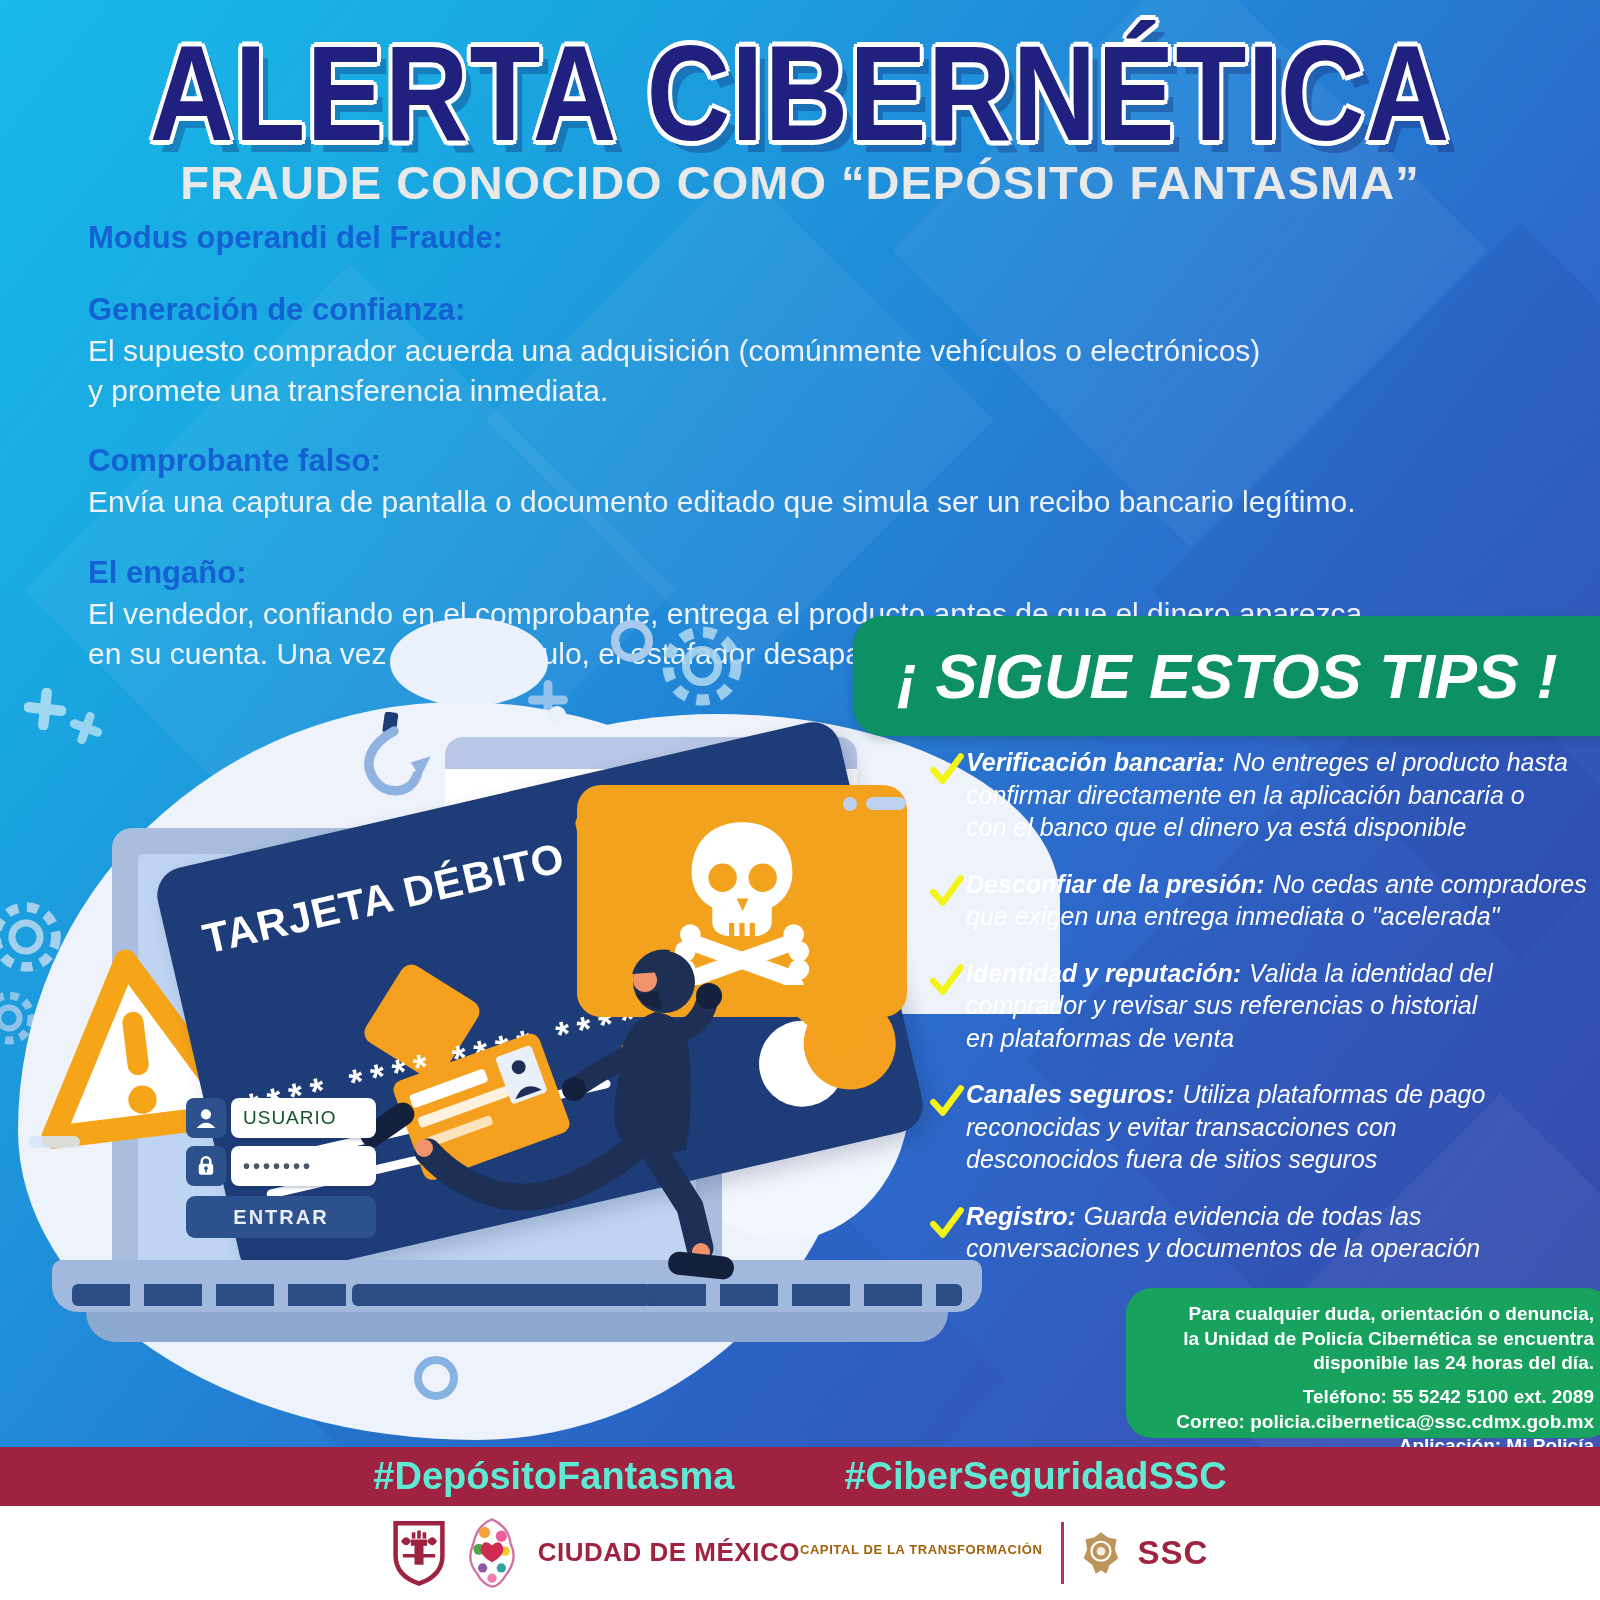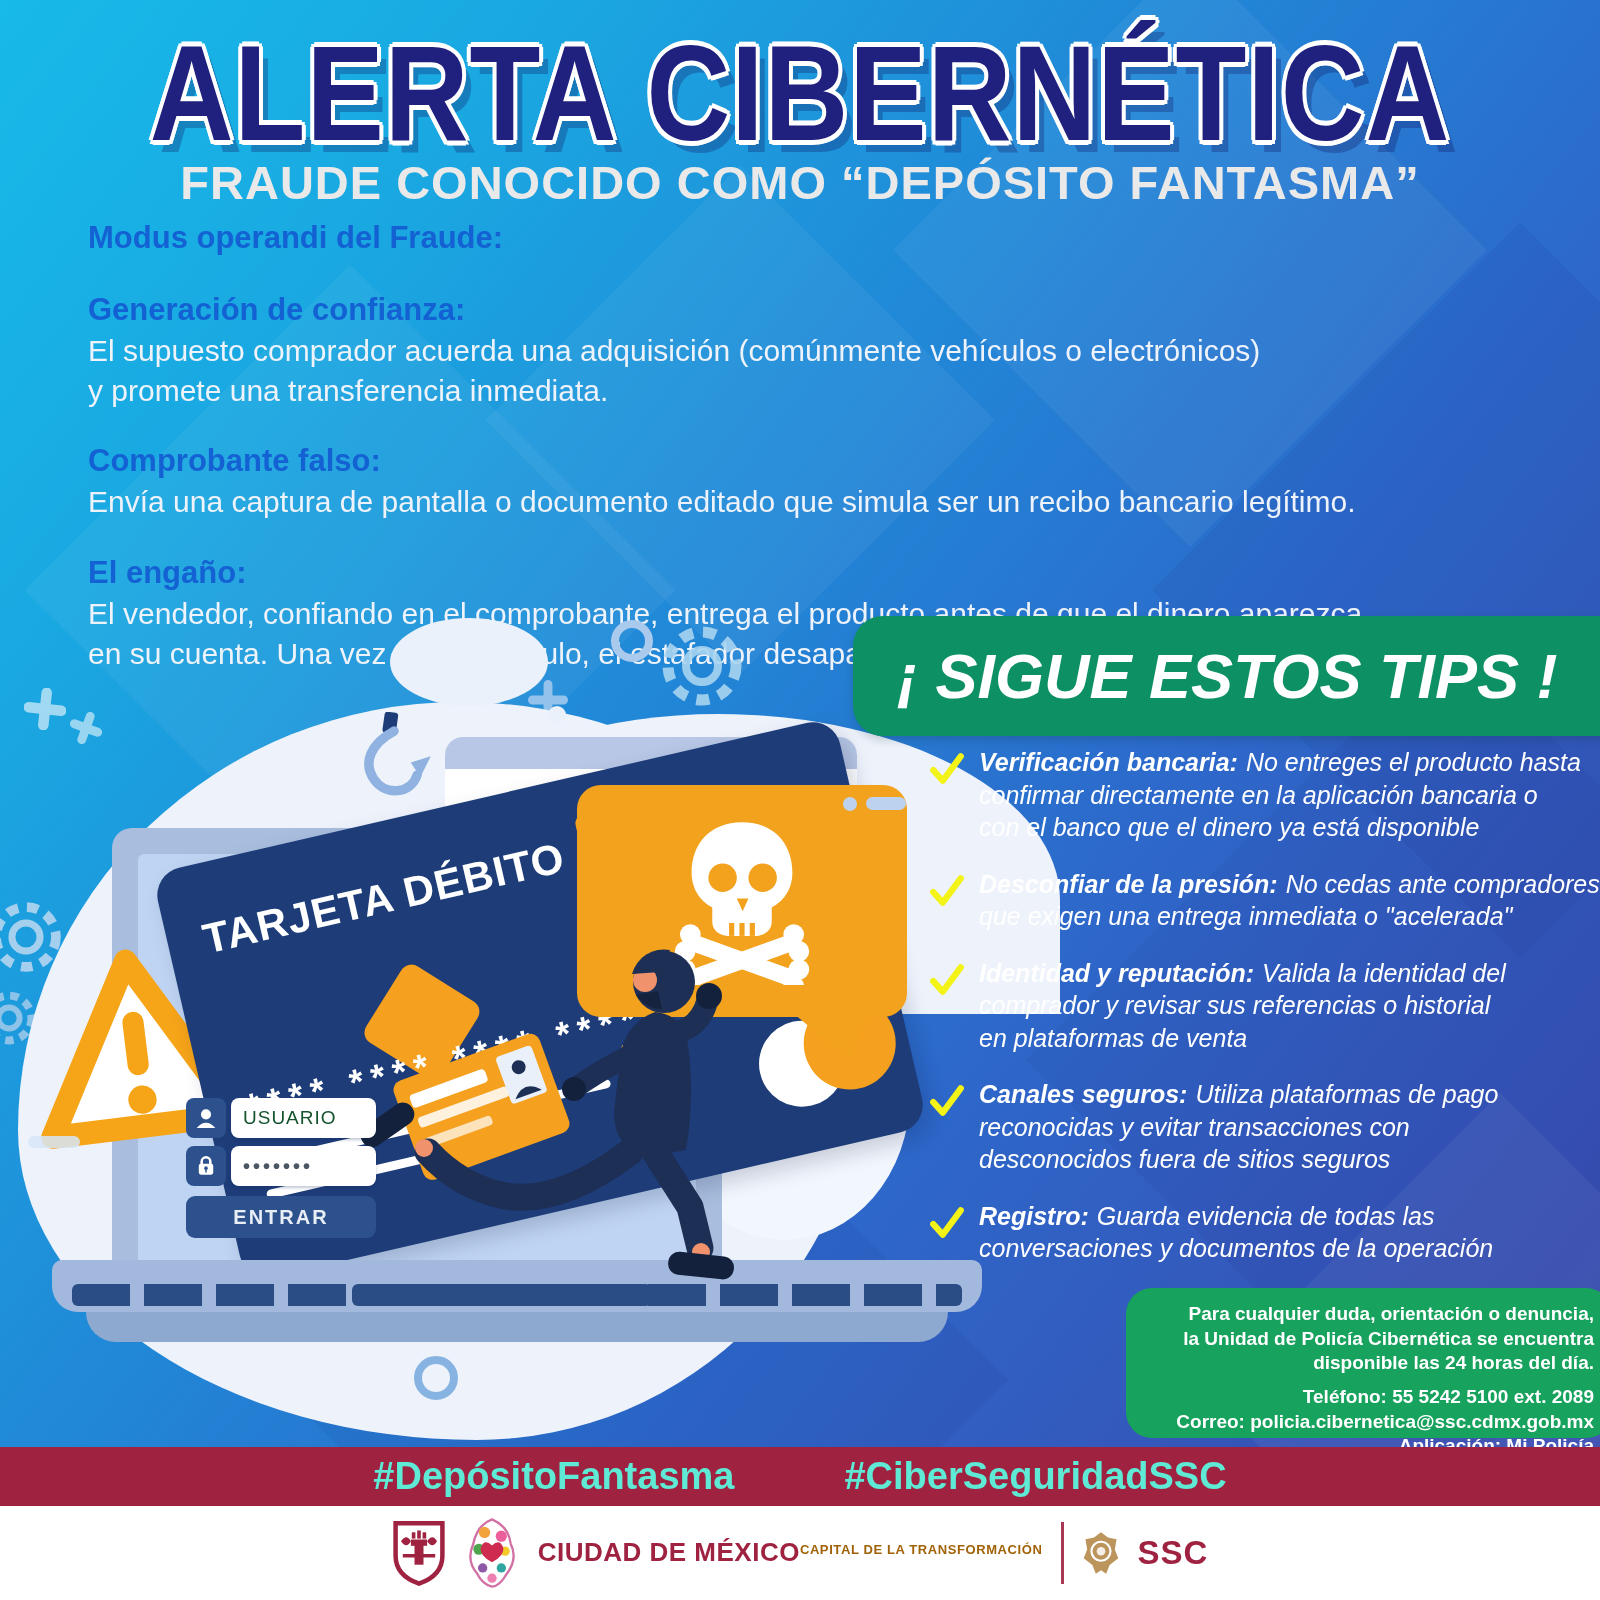--- a/index.html
+++ b/index.html
@@ -20,21 +20,21 @@
   .modus{position:absolute;left:48px;top:220px;width:1540px;margin-left:40px;}
   .modus-h{font-size:31px;font-weight:bold;color:#1361d2;margin:0 0 36px 0;}
   .sec-h{font-size:31px;font-weight:bold;color:#1361d2;margin:0 0 3px 0;}
   .sec-b{font-size:30px;color:#eef3fb;margin:0 0 32px 0;line-height:1.34;white-space:pre-line;}
 
   
   .banner{position:absolute;left:853px;top:616px;width:790px;height:120px;background:#0d9063;
     border-radius:30px;display:flex;align-items:center;box-shadow:0 4px 10px rgba(0,40,30,.18);}
   .banner span{font-size:63px;font-weight:bold;font-style:italic;color:#fff;padding-left:44px;white-space:nowrap;}
   .tips{position:absolute;left:928px;top:746px;width:672px;display:flex;flex-direction:column;gap:24px;}
-  .tip{display:flex;gap:13px;align-items:flex-start;}
+  .tip{display:flex;align-items:flex-start;}
   .tip svg{flex:0 0 38px;margin-top:3px;}
   .tip-text{font-size:25px;font-style:italic;color:#fff;line-height:1.3;white-space:pre-line;}
   .tip-text b{font-style:italic;margin-right:8px;}
 
   
   .contact{position:absolute;left:1126px;top:1288px;width:486px;height:150px;background:#17a25d;
     border-radius:26px;color:#fff;text-align:right;padding:14px 18px 0 14px;box-sizing:border-box;}
   .contact p{margin:0;font-size:19px;font-weight:bold;line-height:1.3;white-space:pre-line;}
   .contact p + p{margin-top:9px;}
 

